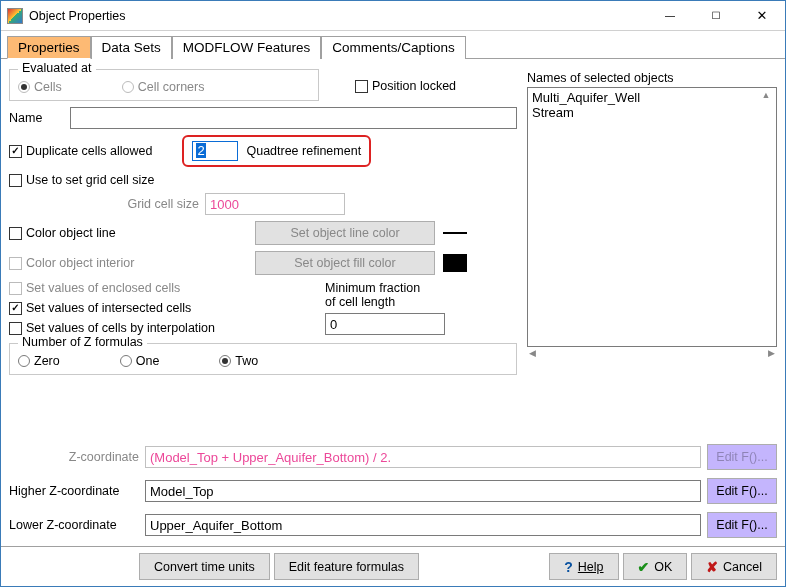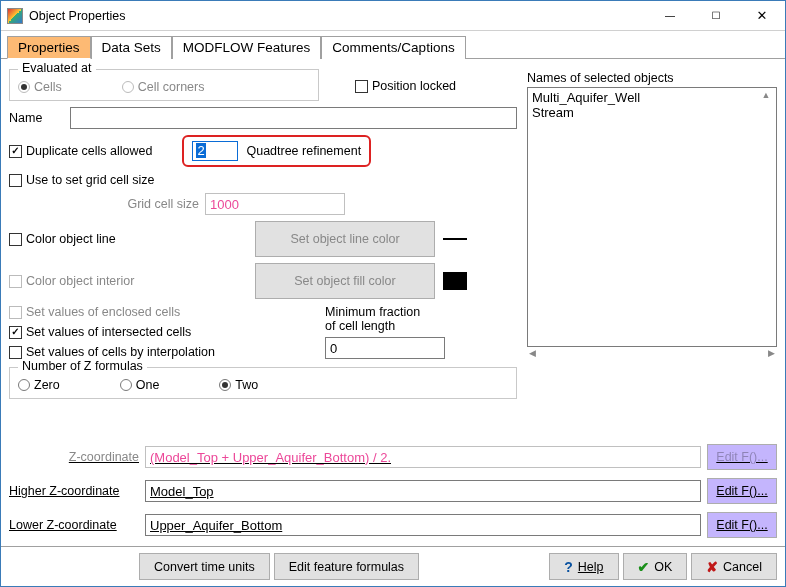--- a/index.html
+++ b/index.html
@@ -115,21 +115,21 @@
   font-size:10px; line-height:1;
 }
 .check-box.checked::after { content:"✓"; color:#000; font-weight:bold; }
 .check-box.disabled { border-color:#bbb; }
 .btn-flat {
   border:1px solid #adadad;
   background:#e1e1e1;
   padding:3px 16px;
   font-size:12.5px;
   font-family:inherit;
-  height:36px;
+  height:24px;
   min-width:180px;
   text-align:center;
 }
 .btn-flat:disabled { color:#888; }
 .swatch {
   width:24px; height:18px;
   border:1px solid #000;
   background:#000;
   display:inline-block;
 }
@@ -180,21 +180,21 @@
   padding:4px 14px;
   font-size:12.5px;
   display:flex;
   align-items:center;
   gap:5px;
   height:27px;
 }
 .iconq { color:#0a52a0; font-weight:bold; font-size:14px; }
 .iconok { color:#1a8f1a; font-weight:bold; font-size:14px; }
 .iconx { color:#c01818; font-weight:bold; font-size:14px; }
-.zsection .row { margin-bottom:8px;text-decoration:underline; }
+.zsection .row { margin-bottom:8px; }
 .zsection input[type="text"] { flex:1; }
 .editf {
   border:1px solid #adadad;
   background:#c4b5fd;
   padding:3px 8px;
   font-size:12.5px;
   height:26px;
   width:70px;
 }
 .zlabel { width:130px; }

